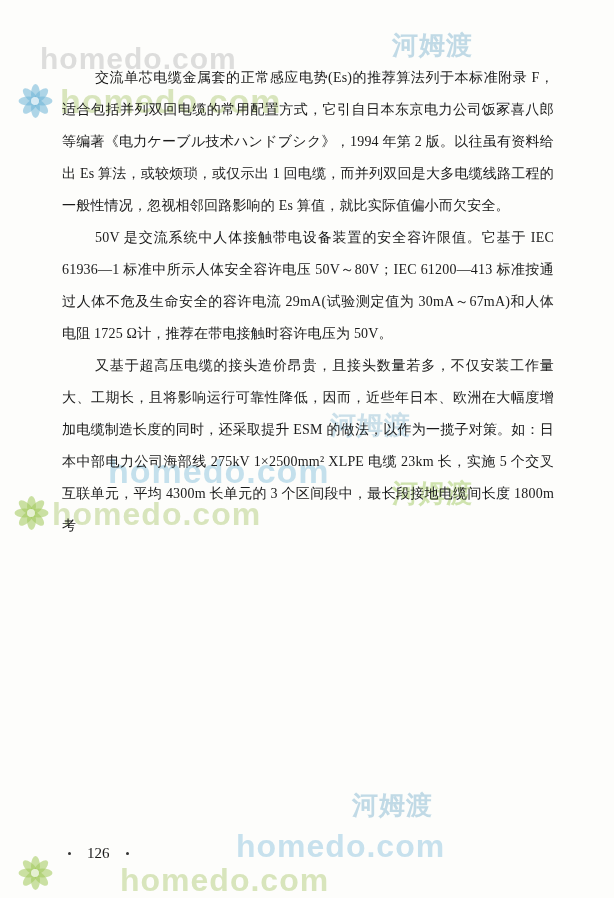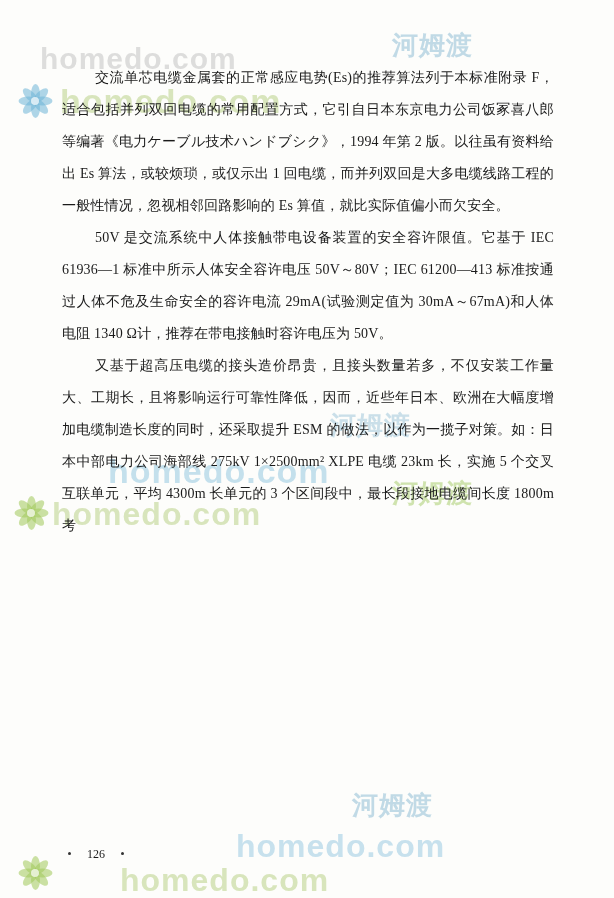--- a/index.html
+++ b/index.html
@@ -104,21 +104,21 @@
     text-indent: 33px;
   }
 
   
   .footer {
     position: absolute;
     left: 62px;
     bottom: 36px;
     width: 492px;
     text-align: left;
-    font-size: 12px;
+    font-size: 15px;
     color: #1a1a1a;
     font-family: "Liberation Serif", "DejaVu Serif", serif;
   }
   .footer .pageno {
     display: inline-block;
     padding: 0 10px;
   }
   .dot {
     display: inline-block;
     width: 3px;
@@ -176,21 +176,21 @@
       <span style="transform:rotate(135deg)"></span>
     <span style="transform:rotate(180deg)"></span>
       <span style="transform:rotate(225deg)"></span>
     <span style="transform:rotate(270deg)"></span>
       <span style="transform:rotate(315deg)"></span>
     <div class="c"></div>
   </div>
 
   <div class="content">
     <p class="para indent">交流单芯电缆金属套的正常感应电势(Es)的推荐算法列于本标准附录 F，适合包括并列双回电缆的常用配置方式，它引自日本东京电力公司饭冢喜八郎等编著《电力ケーブル技术ハンドブシク》，1994 年第 2 版。以往虽有资料给出 Es 算法，或较烦琐，或仅示出 1 回电缆，而并列双回是大多电缆线路工程的一般性情况，忽视相邻回路影响的 Es 算值，就比实际值偏小而欠安全。</p>
-    <p class="para indent">50V 是交流系统中人体接触带电设备装置的安全容许限值。它基于 IEC 61936—1 标准中所示人体安全容许电压 50V～80V；IEC 61200—413 标准按通过人体不危及生命安全的容许电流 29mA(试验测定值为 30mA～67mA)和人体电阻 1340 Ω计，推荐在带电接触时容许电压为 50V。</p>
+    <p class="para indent">50V 是交流系统中人体接触带电设备装置的安全容许限值。它基于 IEC 61936—1 标准中所示人体安全容许电压 50V～80V；IEC 61200—413 标准按通过人体不危及生命安全的容许电流 29mA(试验测定值为 30mA～67mA)和人体电阻 1725 Ω计，推荐在带电接触时容许电压为 50V。</p>
     <p class="para indent">又基于超高压电缆的接头造价昂贵，且接头数量若多，不仅安装工作量大、工期长，且将影响运行可靠性降低，因而，近些年日本、欧洲在大幅度增加电缆制造长度的同时，还采取提升 ESM 的做法，以作为一揽子对策。如：日本中部电力公司海部线 275kV 1×2500mm² XLPE 电缆 23km 长，实施 5 个交叉互联单元，平均 4300m 长单元的 3 个区间段中，最长段接地电缆间长度 1800m 考</p>
   </div>
 
   <div class="footer">
     <span class="dot"></span><span class="pageno">126</span><span class="dot"></span>
   </div>
 
 </div>
 
 </body></html>

